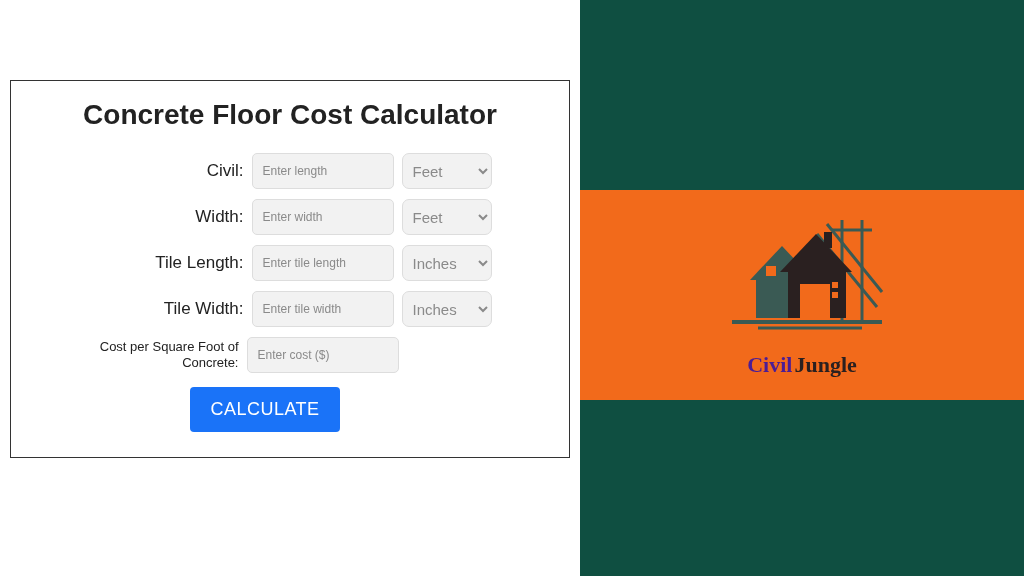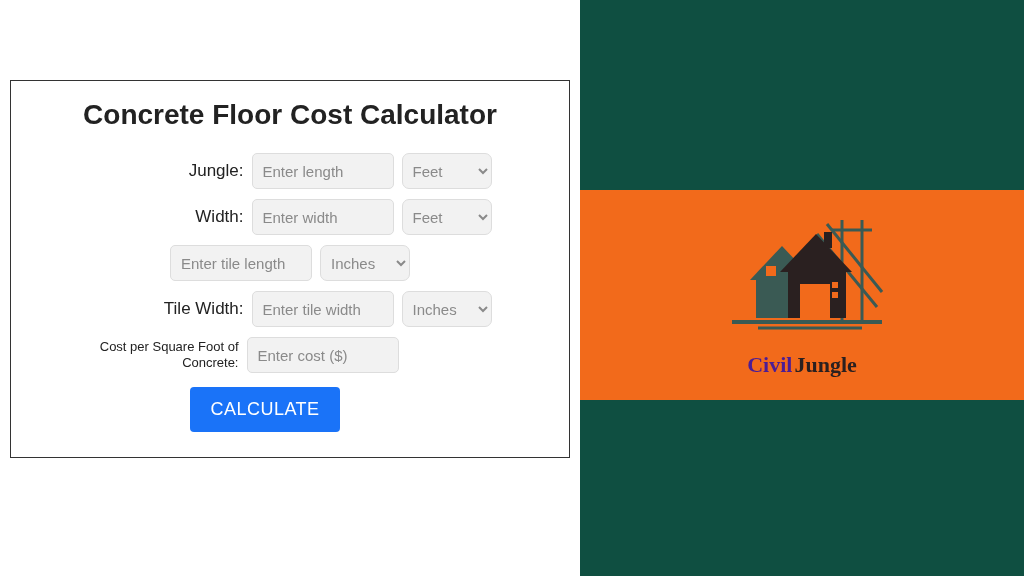--- a/index.html
+++ b/index.html
@@ -40,21 +40,21 @@
     font-size: 17px;
     color: #222;
   }
   .input-field {
     width: 142px;
     height: 36px;
     border: 1px solid #ddd;
     border-radius: 5px;
     background: #f2f2f2;
     padding: 0 10px;
-    font-size: 15px;
+    font-size: 12px;
     color: #333;
   }
   .input-field::placeholder { color: #8a8a8a; }
   .select-field {
     width: 90px;
     height: 36px;
     border: 1px solid #ddd;
     border-radius: 7px;
     background: #f2f2f2;
     padding: 0 6px;
@@ -112,36 +112,37 @@
   .logo-text .jungle { color: #2a2020; font-weight: 600; margin-left: 2px; }
 </style>
 </head>
 <body>
 
 <div class="left-panel">
   <div class="calculator-box">
     <h1 class="title">Concrete Floor Cost Calculator</h1>
 
     <div class="form-row">
-      <div class="label">Jungle:</div>
+      <div class="label">Civil:</div>
       <input class="input-field" placeholder="Enter length" style="">
       <select class="select-field">
         <option>Feet</option>
       </select>
     </div>
 
     <div class="form-row">
       <div class="label">Width:</div>
       <input class="input-field" placeholder="Enter width" style="">
       <select class="select-field">
         <option>Feet</option>
       </select>
     </div>
 
     <div class="form-row">
+      <div class="label">Tile Length:</div>
       <input class="input-field" placeholder="Enter tile length" style="">
       <select class="select-field">
         <option>Inches</option>
       </select>
     </div>
 
     <div class="form-row">
       <div class="label">Tile Width:</div>
       <input class="input-field" placeholder="Enter tile width" style="">
       <select class="select-field">

